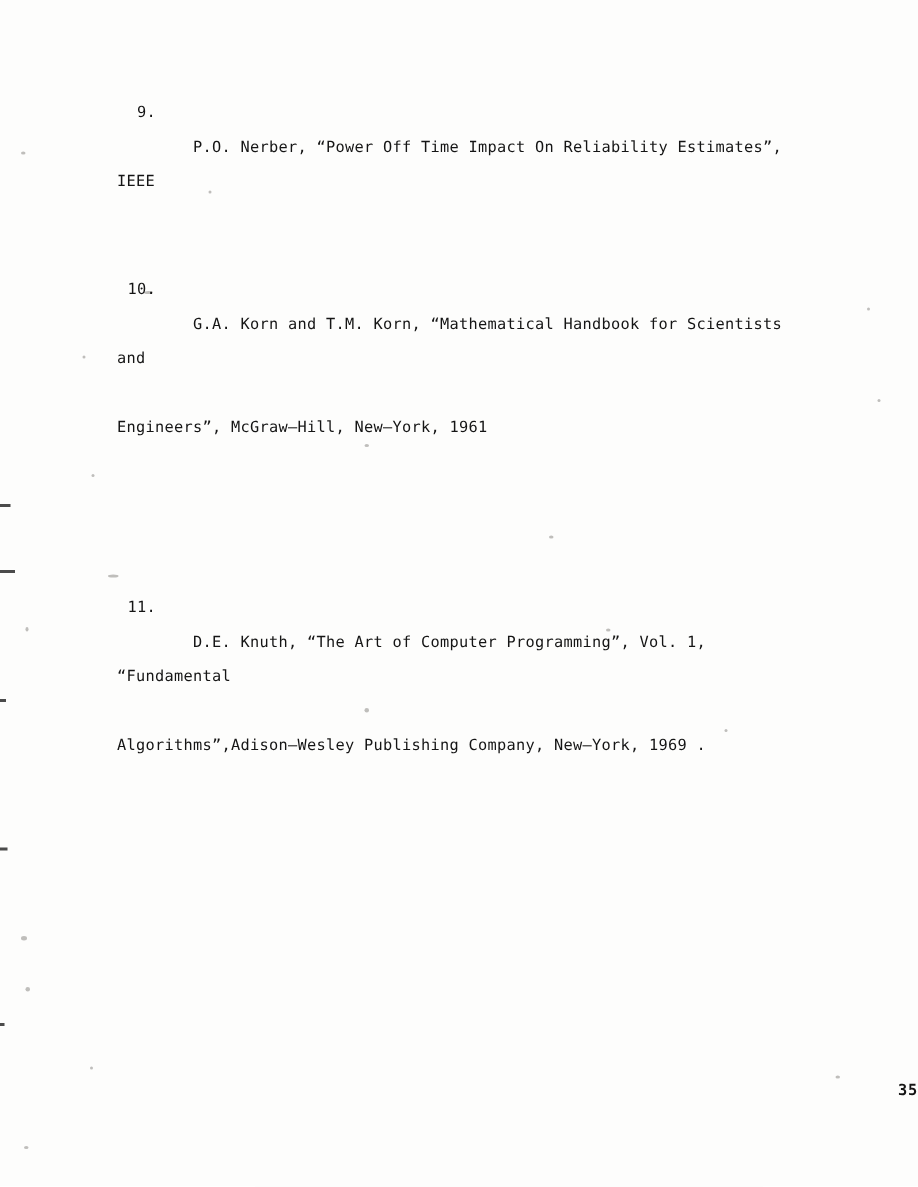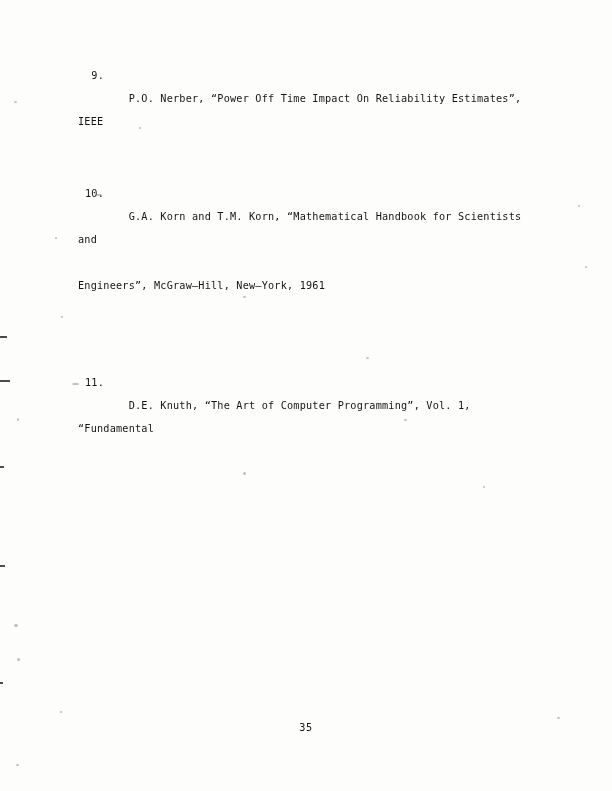--- a/index.html
+++ b/index.html
@@ -63,23 +63,23 @@
   }
   .bold {
     font-weight: normal;
   }
 
   .page-number {
     position: absolute;
     left: 0;
     right: 0;
     top: 722px;
-    text-align: center;
+    text-align: right;
     font-size: 10.2px;
-    font-weight: normal;
+    font-weight: bold;
     letter-spacing: .5px;
   }
 </style>
 </head>
 <body>
 
 <div class="page">
 
   <div class="speck" style="left:14px; top:101px; width:3px; height:2px;"></div>
   <div class="speck" style="left:139px; top:127px; width:2px; height:2px;"></div>
@@ -117,24 +117,25 @@
     </div>
 
     <div class="ref" style="">
       <span class="num">10.</span>
       <span class="body">
         <span class="line1">G.A. Korn and T.M. Korn, “Mathematical Handbook for Scientists and</span>
         <span class="line2">Engineers”, McGraw–Hill, New–York, 1961</span>
       </span>
     </div>
 
-    <div class="ref" style="margin-top:28px;">
+    <div class="ref" style="margin-top:51px;">
       <span class="num">11.</span>
       <span class="body">
         <span class="line1"><span class="bold">D.E. Knuth</span><span>, “The Art of Computer Programming”, Vol. 1, “Fundamental</span></span>
+        <span class="line2"><span class="bold">Algorithms</span><span>”,Adison–Wesley Publishing Company, New–York, 1969 .</span></span>
       </span>
     </div>
 
   </div>
 
   <div class="page-number">35</div>
 
 </div>
 
 </body></html>

